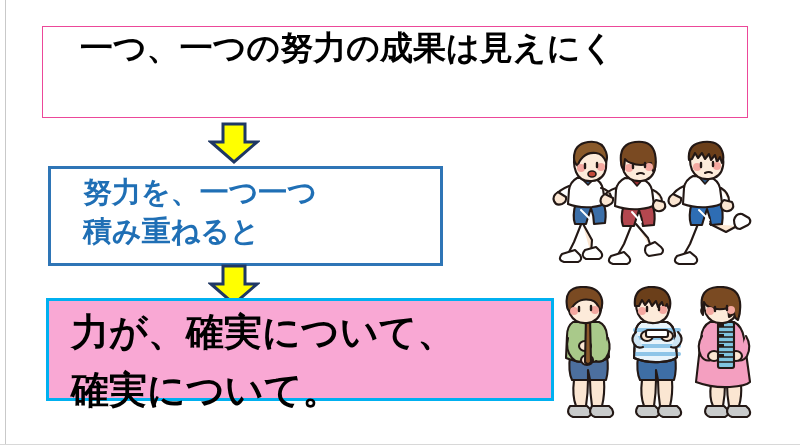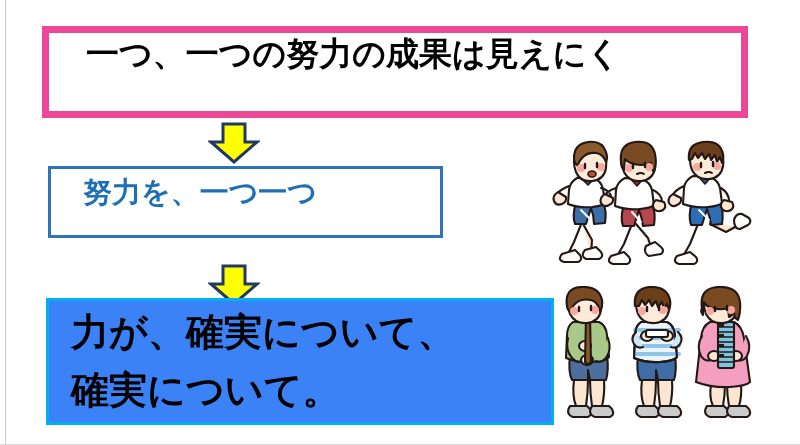--- a/index.html
+++ b/index.html
@@ -37,21 +37,21 @@
   }
 
   
   .box-top {
     position: absolute;
     left: 42px;
     top: 26px;
     width: 706px;
     height: 92px;
     background: #ffffff;
-    border: 7px solid #ec4899;
+    border: 1px solid #ec4899;
     box-sizing: border-box;
   }
   .box-top .txt {
     position: absolute;
     left: 4px;
     top: -2px;
     width: 700px;
     color: #000000;
     font-weight: 700;
     font-size: 33px;
@@ -59,21 +59,21 @@
     letter-spacing: 0px;
     white-space: pre;
   }
 
   
   .box-mid {
     position: absolute;
     left: 48px;
     top: 166px;
     width: 395px;
-    height: 72px;
+    height: 100px;
     background: #ffffff;
     border: 3px solid #2E75B6;
     box-sizing: border-box;
   }
   .box-mid .txt {
     position: absolute;
     left: 32px;
     top: 4px;
     color: #1F6FB5;
     font-weight: 700;
@@ -81,22 +81,22 @@
     line-height: 39px;
     white-space: pre;
   }
 
   
   .box-bottom {
     position: absolute;
     left: 46px;
     top: 298px;
     width: 508px;
-    height: 127px;
-    background: #3b82f6;
+    height: 103px;
+    background: #f9a8d4;
     border: 3px solid #00B0F0;
     box-sizing: border-box;
   }
   .box-bottom .txt {
     position: absolute;
     left: 22px;
     top: 2px;
     color: #000000;
     font-weight: 700;
     font-size: 38px;
@@ -142,21 +142,21 @@
     <div class="txt"><span>　一つ、一つの努力の成果は見えにく</span><br></div>
   </div>
 
   <div class="arrow arrow-1">
     <svg width="52" height="42" viewBox="0 0 52 42">
       <polygon points="15,2 37,2 37,20 49,20 26,40 3,20 15,20" fill="#FFFF00" stroke="#1F3864" stroke-width="3" stroke-linejoin="miter"></polygon>
     </svg>
   </div>
 
   <div class="box-mid">
-    <div class="txt"><span>努力を、一つ一つ</span><br></div>
+    <div class="txt"><span>努力を、一つ一つ</span><br><span>積み重ねると</span></div>
   </div>
 
   <div class="arrow arrow-2">
     <svg width="52" height="42" viewBox="0 0 52 42">
       <polygon points="15,2 37,2 37,20 49,20 26,40 3,20 15,20" fill="#FFFF00" stroke="#1F3864" stroke-width="3" stroke-linejoin="miter"></polygon>
     </svg>
   </div>
 
   <div class="box-bottom">
     <div class="txt"><span>力が、確実について、</span><br><span>確実について。</span></div>

